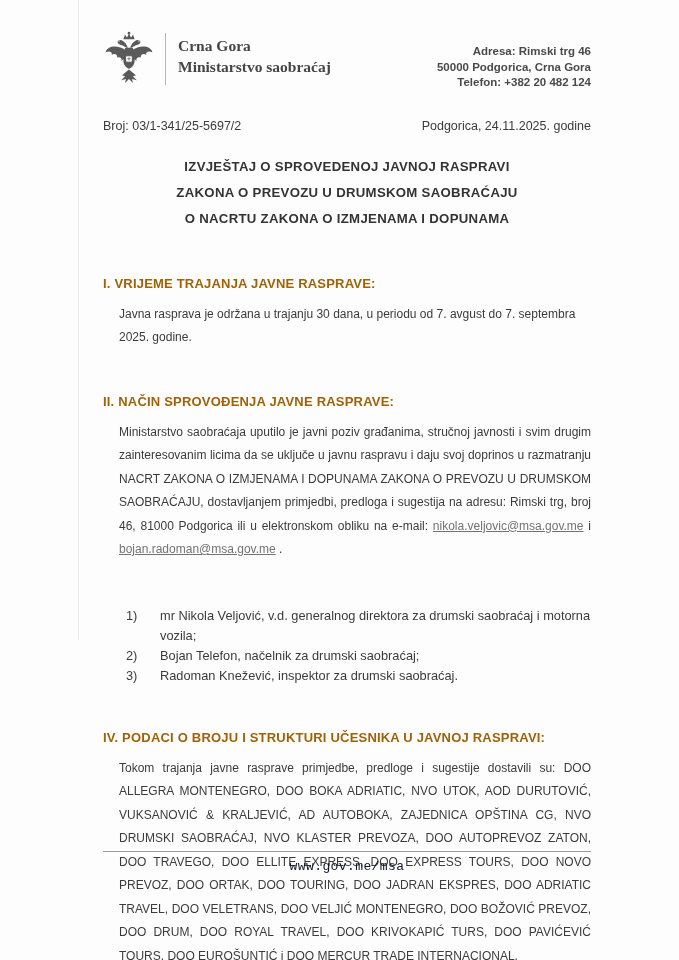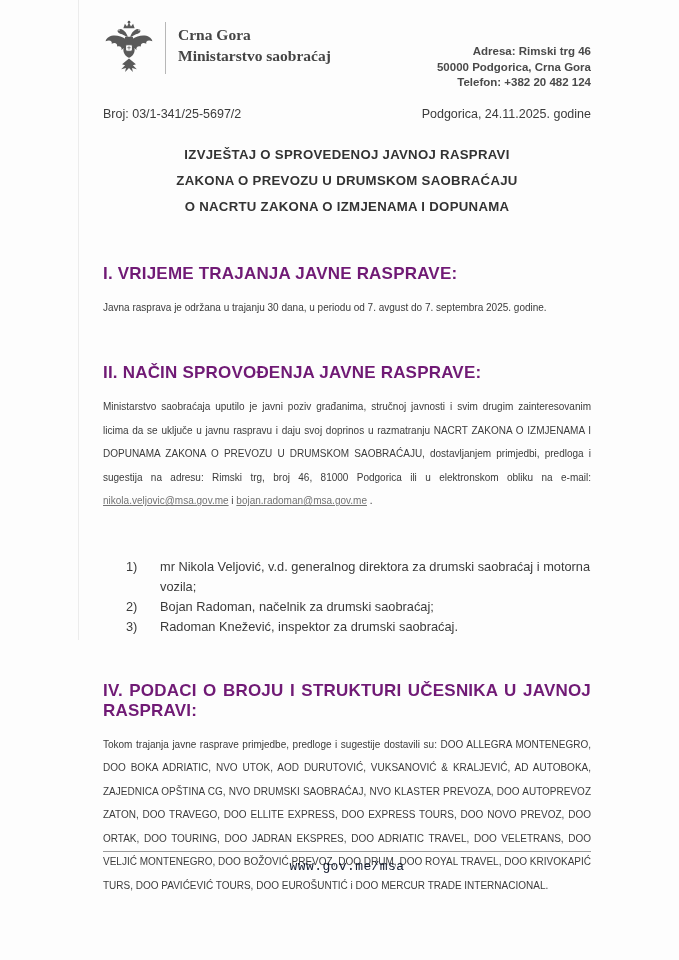--- a/index.html
+++ b/index.html
@@ -12,39 +12,39 @@
     font-family:"Liberation Sans", sans-serif;
     overflow:hidden;
     box-sizing:border-box;
     padding:18px 88px 0 103px;
   }
   .scan-line{
     position:absolute;left:78px;top:0;width:1px;height:640px;
     background:#ececec;
   }
   
-  .header{display:flex;justify-content:space-between;align-items:flex-start;}
+  .header{display:flex;justify-content:space-between;align-items:flex-end;}
   .header-left{display:flex;align-items:flex-start;}
   .coat{display:inline-block;width:52px;height:62px;}
   .coat svg{width:100%;height:100%;}
   .lh-divider{width:1px;height:52px;background:#b7b7b7;margin:4px 12px 0 10px;}
   .org{font-family:"Liberation Serif", serif;font-weight:600;font-size:15.5px;line-height:21px;color:#454545;padding-top:6px;}
   .header-right{
     font-family:Liberation Sans, sans-serif;font-weight:600;
     font-size:11.5px;line-height:15.5px;color:#4a4a4a;
     text-align:right;padding-top:26px;
   }
   
-  .ref-row{display:flex;justify-content:space-between;margin-top:16px;font-size:12.5px;}
+  .ref-row{display:flex;justify-content:space-between;margin-top:28px;font-size:12.5px;}
   
   .title{margin-top:21px;text-align:center;font-weight:bold;font-size:13.2px;line-height:26px;letter-spacing:0.3px;color:#333;}
   
   .section{margin-top:44px;}
-  .section-heading{font-weight:bold;font-size:17px;letter-spacing:0.2px;color:#701a75;text-align:justify;}
-  .section p{margin:12px 0 0 0;font-size:10px;line-height:23.5px;color:#3b3b3b;}
+  .section-heading{font-weight:bold;font-size:13px;letter-spacing:0.2px;color:#a16207;text-align:justify;}
+  .section p{margin:12px 0 0 16px;font-size:12px;line-height:23.5px;color:#3b3b3b;}
   .justify{text-align:justify;}
   .email-link{color:#737373;text-decoration:underline;}
   .num-list{margin-top:11px;font-size:12.8px;line-height:20px;}
   .num-item{display:flex;}
   .num-item .num{width:34px;padding-left:23px;box-sizing:content-box;flex:0 0 auto;}
   .num-item .itm{flex:1;}
   
   .footer{position:absolute;left:103px;right:88px;top:851px;}
   .footer-rule{height:1px;background:#9a9a9a;}
   .footer-site{margin-top:7px;text-align:center;font-family:Liberation Mono, monospace;font-size:13px;letter-spacing:0.4px;color:#0f172a;}
@@ -110,21 +110,21 @@
   </section>
 
   <section class="section">
     <div class="num-list">
       <div class="num-item">
         <span class="num">1)</span>
         <span class="itm">mr Nikola Veljović, v.d. generalnog direktora za drumski saobraćaj i motorna vozila;</span>
       </div>
       <div class="num-item">
         <span class="num">2)</span>
-        <span class="itm">Bojan Radoman, načelnik za drumski saobraćaj;</span>
+        <span class="itm">Bojan Telefon, načelnik za drumski saobraćaj;</span>
       </div>
       <div class="num-item">
         <span class="num">3)</span>
         <span class="itm">Radoman Knežević, inspektor za drumski saobraćaj.</span>
       </div>
     </div>
   </section>
 
   <section class="section">
     <div class="section-heading">IV. PODACI O BROJU I STRUKTURI UČESNIKA U JAVNOJ RASPRAVI:</div>

